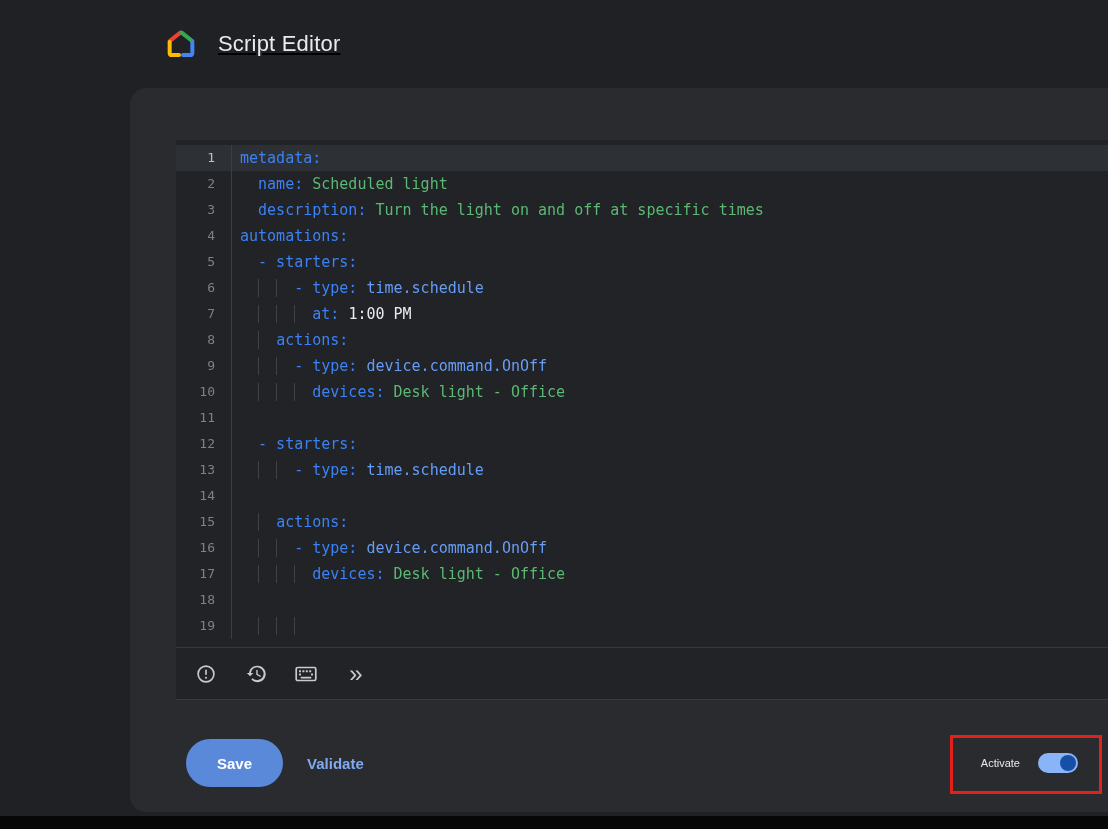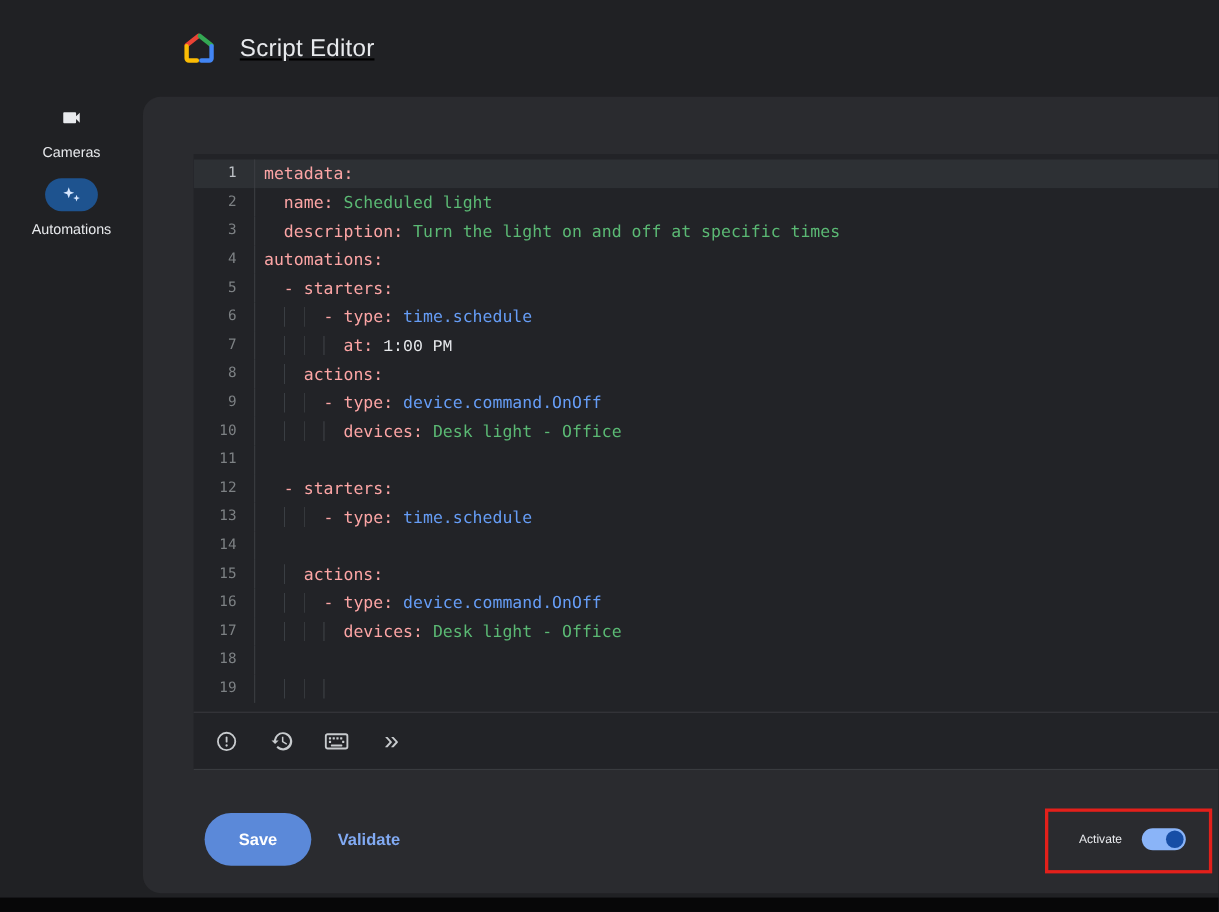--- a/index.html
+++ b/index.html
@@ -34,25 +34,25 @@
     background:#222327; border-bottom:1px solid #393b3f;
   }
   .code-lines { padding-top:5px; font-family:"DejaVu Sans Mono", monospace; font-size:15px; height:508px; overflow:hidden; }
   .code-line { height:26px; line-height:26px; display:flex; cursor:text; }
   .code-line.active { background:#2d3034; }
   .code-line.active .ln { color:#bdc1c6; }
   .ln { flex:0 0 56px; padding-right:16px; text-align:right; font-size:13px; color:#7d8184; border-right:1px solid #3b3e42; font-family:"DejaVu Sans Mono", monospace; }
   .code-text { padding-left:8px; white-space:pre; }
   .indent { white-space:pre; }
   .indent.guide { box-shadow: inset 1px 0 0 #3e4247; }
-  .tok-key   { color:#fca5a5; }
+  .tok-key   { color:#3b82f6; }
   .tok-string{ color:#5bb974; }
   .tok-type  { color:#669df6; }
   .tok-bool  { color:#c58af9; }
-  .tok-plain { color:#e8eaed;font-family:Liberation Mono, monospace; }
+  .tok-plain { color:#e8eaed; }
 
   
   .editor-toolbar {
     position:absolute; left:0; right:0; bottom:0; height:52px;
     display:flex; align-items:center; gap:26px; padding-left:18px;
     border-top:1px solid #38393d; color:#c8cbce;
   }
   .tb-btn { background:none; border:none; padding:0; width:24px; height:24px; display:flex; align-items:center; justify-content:center; color:#c8cbce; cursor:pointer; font-family:inherit; }
   .chevrons { font-size:24px; line-height:24px; color:#c8cbce; }
 
@@ -91,39 +91,20 @@
       <g fill="none" stroke-width="3" stroke-linecap="round" stroke-linejoin="round">
         <path stroke="#ea4335" d="M11.5 3.5L3.5 9.8"></path>
         <path stroke="#fbbc04" d="M3.5 10.5v8.2c0 .9.7 1.6 1.6 1.6h5.4"></path>
         <path stroke="#34a853" d="M12.5 3.5l8 6.3"></path>
         <path stroke="#4285f4" d="M20.5 10.5v8.2c0 .9-.7 1.6-1.6 1.6h-5.4"></path>
       </g>
     </svg>
     <h1 class="app-title">Script Editor</h1>
   </header>
 
-  <nav class="sidebar">
-    <div class="nav-item">
-      <div class="nav-icon-wrap">
-        <svg viewBox="0 0 24 24" width="20" height="20">
-          <path fill="currentColor" d="M17 10.5V7a1 1 0 0 0-1-1H4a1 1 0 0 0-1 1v10a1 1 0 0 0 1 1h12a1 1 0 0 0 1-1v-3.5l4 4v-11l-4 4z"></path>
-        </svg>
-      </div>
-      <span class="nav-label">Cameras</span>
-    </div>
-    <div class="nav-item">
-      <div class="nav-icon-wrap active">
-        <svg viewBox="0 0 24 24" width="20" height="20">
-          <path fill="currentColor" d="M9 4l1.6 4.4L15 10l-4.4 1.6L9 16l-1.6-4.4L3 10l4.4-1.6L9 4z"></path>
-          <path fill="currentColor" d="M17.5 12l1 2.7 2.7 1-2.7 1-1 2.7-1-2.7-2.7-1 2.7-1 1-2.7z"></path>
-        </svg>
-      </div>
-      <span class="nav-label">Automations</span>
-    </div>
-  </nav>
 
   <main class="card">
 
     <div class="editor-panel">
       <div class="code-lines" id="code-lines">
           <div class="code-line active">
             <span class="ln">1</span>
             <span class="code-text"><span class="tok-key">metadata:</span></span>
           </div>
           <div class="code-line">

